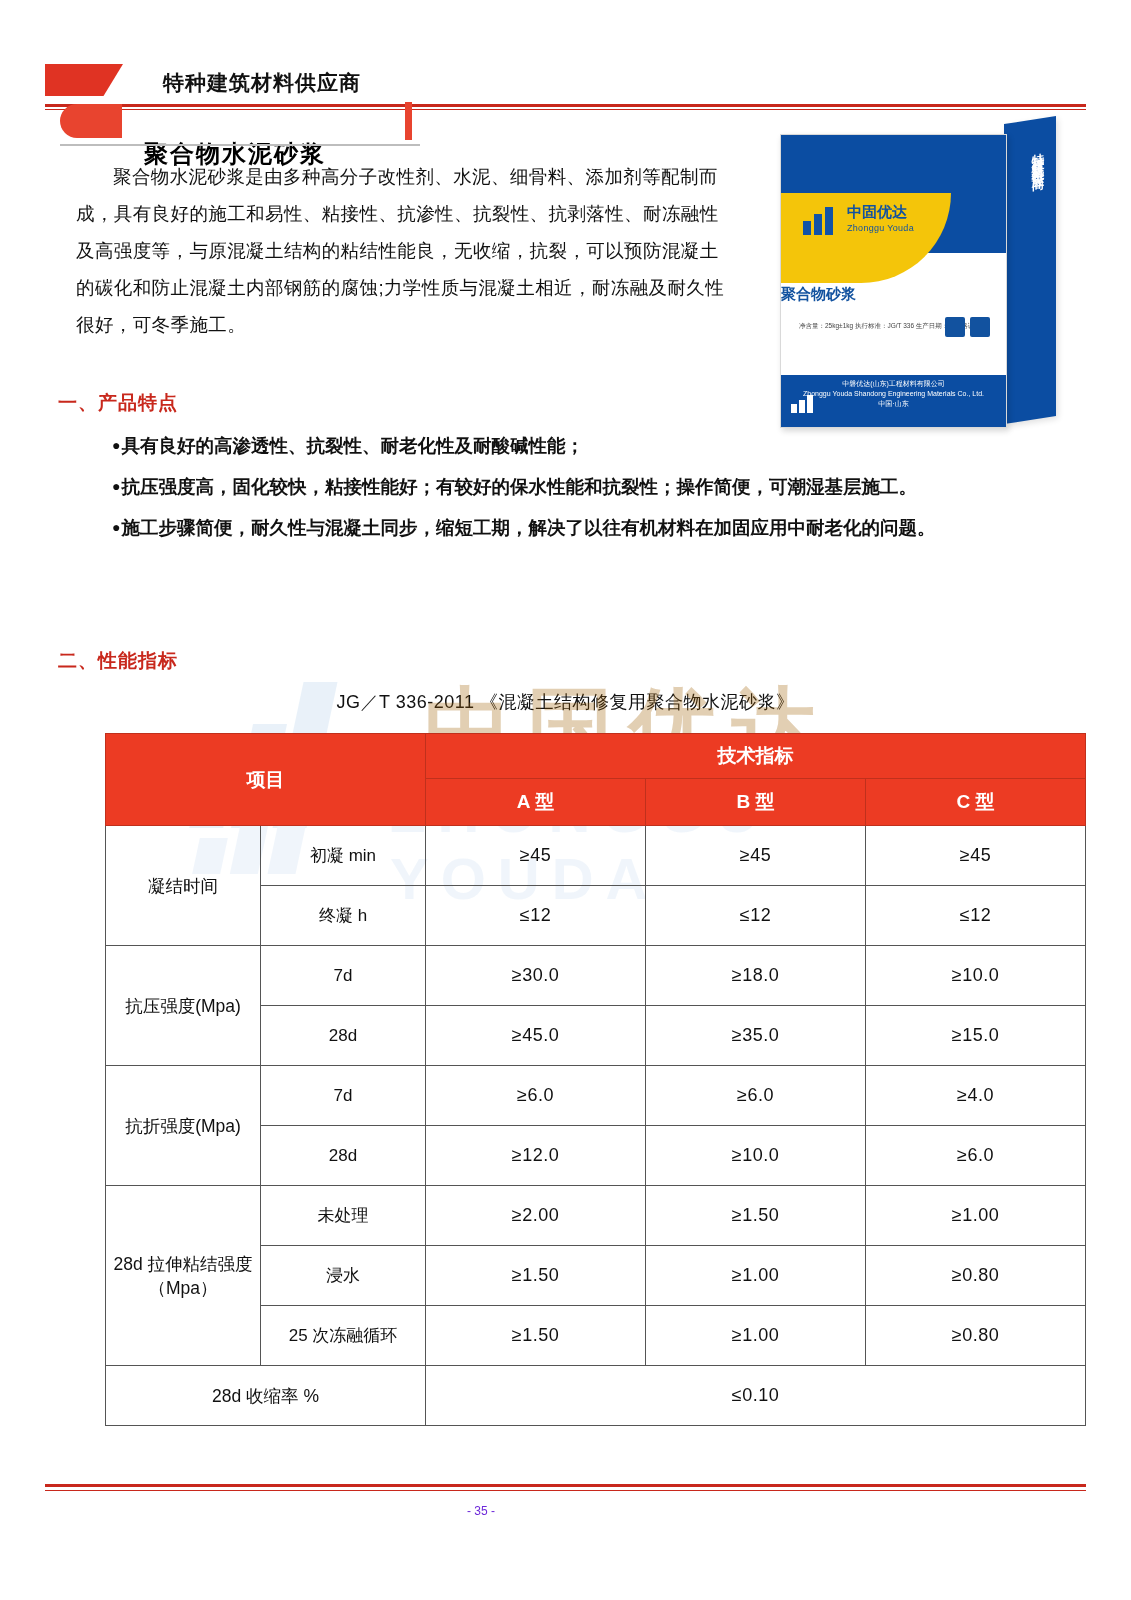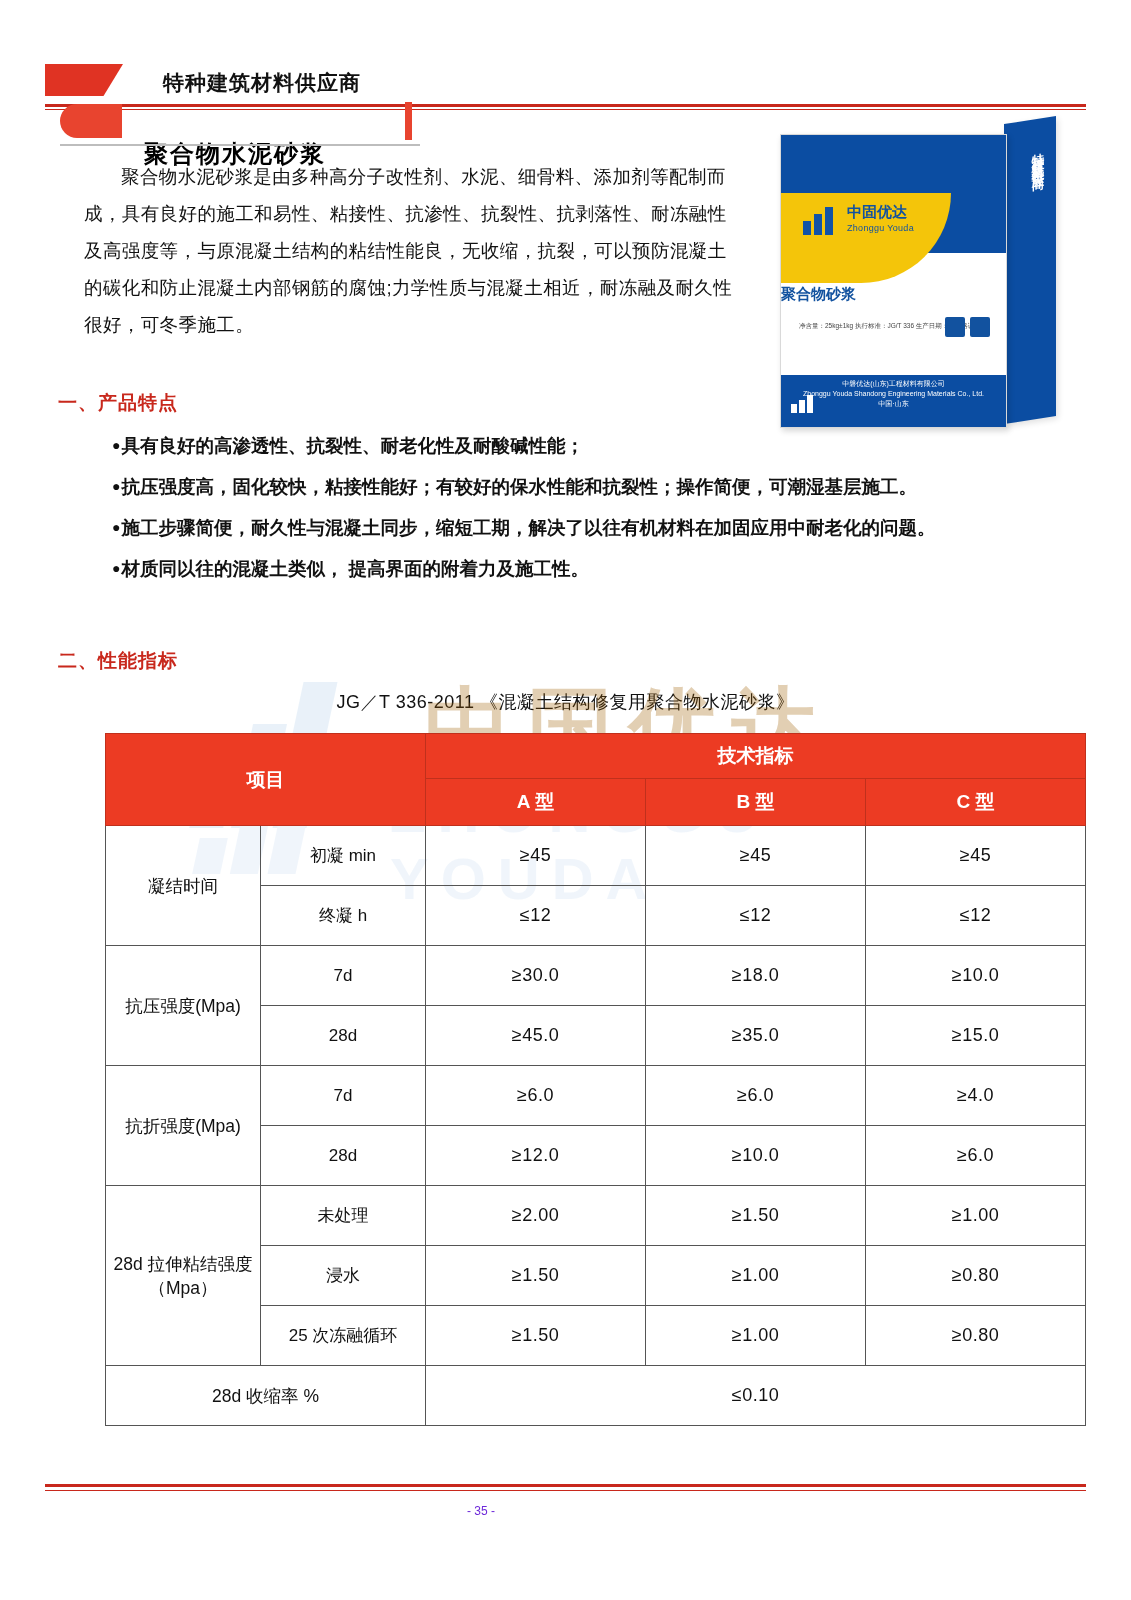--- a/index.html
+++ b/index.html
@@ -99,21 +99,21 @@
     left: 60px;
     top: 144px;
     width: 360px;
     height: 2px;
     background: #bdbdbd;
   }
 
   
   .intro {
     position: absolute;
-    left: 84px;
+    left: 76px;
     top: 158px;
     width: 660px;
     font-size: 18.5px;
     line-height: 37px;
     letter-spacing: 0.4px;
     color: #111;
   }
   .intro p { margin: 0; text-indent: 2em; }
 
   
@@ -391,21 +391,20 @@
     </div>
   </div>
 </div>
 
 <div class="sec-head sec-head-1">一、产品特点</div>
 
 <div class="features">
   <div class="bullet-row"><span class="dot">●</span><span>具有良好的高渗透性、抗裂性、耐老化性及耐酸碱性能；</span></div>
   <div class="bullet-row"><span class="dot">●</span><span>抗压强度高，固化较快，粘接性能好；有较好的保水性能和抗裂性；操作简便，可潮湿基层施工。</span></div>
   <div class="bullet-row"><span class="dot">●</span><span>施工步骤简便，耐久性与混凝土同步，缩短工期，解决了以往有机材料在加固应用中耐老化的问题。</span></div>
-  <div class="bullet-row"><span class="dot">●</span><span>材质同以往的混凝土类似， 提高界面的附着力及施工性。</span></div>
 </div>
 
 <div class="sec-head sec-head-2">二、性能指标</div>
 <div class="standard-line">JG／T 336-2011 《混凝土结构修复用聚合物水泥砂浆》</div>
 
 <div class="watermark">
   <div class="wm-mark">
       <i></i>
       <i></i>
       <i></i>

